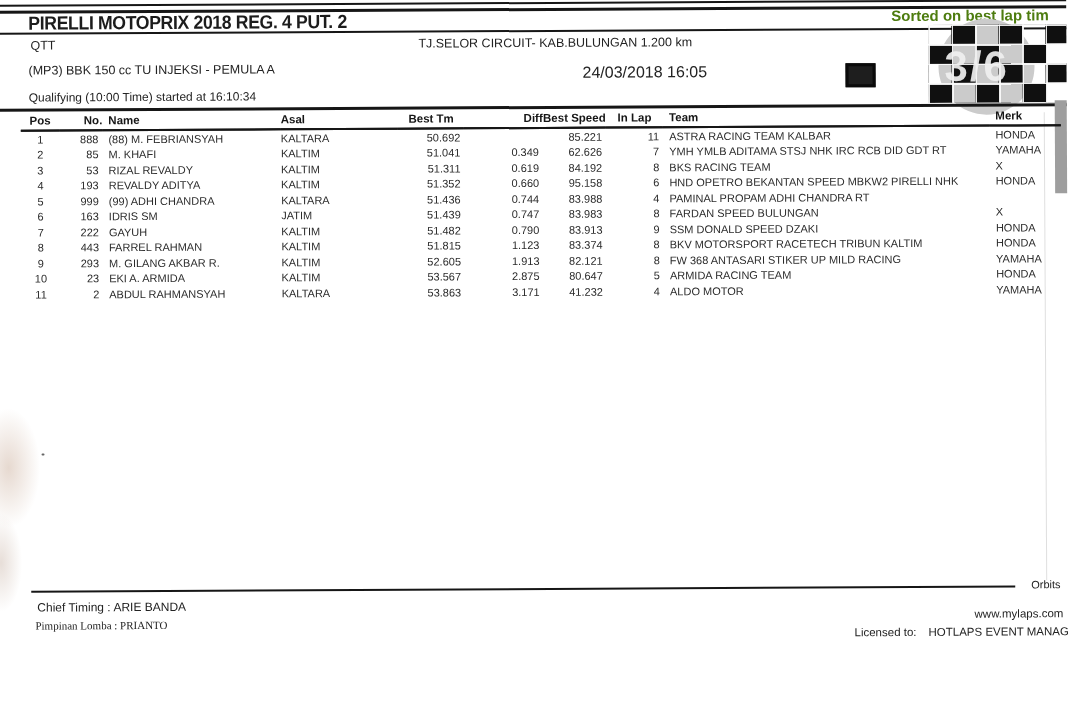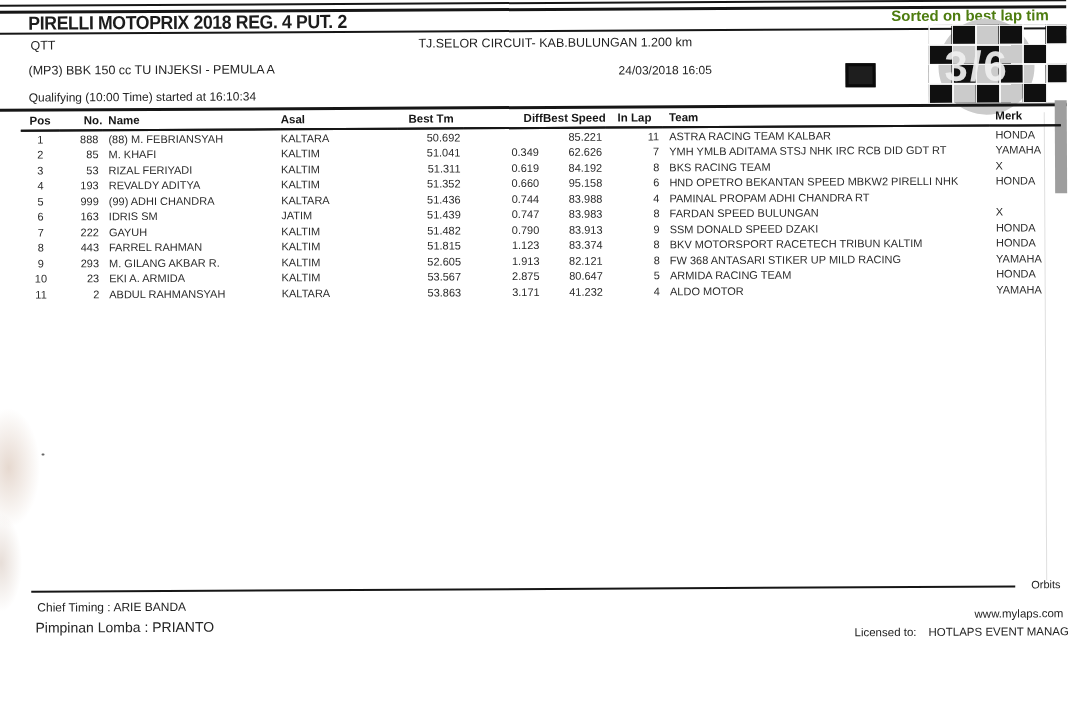--- a/index.html
+++ b/index.html
@@ -23,21 +23,21 @@
 
   
   .title{
     position:absolute;left:30px;top:10px;font-size:19px;font-weight:700;
     letter-spacing:-0.4px;transform:scaleX(.93);transform-origin:left center;white-space:nowrap;color:#1c1c1c;
   }
   .sort-note{position:absolute;left:893px;top:9px;font-size:15px;font-weight:700;white-space:nowrap;color:#4d7c0f;}
   .session-code{position:absolute;left:32px;top:36px;font-size:12.5px;}
   .circuit{position:absolute;left:420px;top:36px;font-size:12.5px;white-space:nowrap;}
   .category{position:absolute;left:30px;top:61px;font-size:12.5px;white-space:nowrap;}
-  .datetime{position:absolute;left:584px;top:64px;font-size:12px;white-space:nowrap;margin-left:36px;}
+  .datetime{position:absolute;left:584px;top:64px;font-size:16px;white-space:nowrap;}
   .start-info{position:absolute;left:30px;top:88px;font-size:12px;white-space:nowrap;}
 
   
   .flag{position:absolute;left:930px;top:27px;width:138px;height:78px;overflow:visible;}
   .flag-circle{position:absolute;left:10px;top:-6px;width:96px;height:96px;border-radius:50%;background:#cbcbcb;}
   .flag-checks{
     position:absolute;inset:0;
     background-image:
       repeating-linear-gradient(to right, rgba(252,252,252,.9) 0 1.5px, transparent 1.5px 23.5px),
       repeating-linear-gradient(to bottom, rgba(252,252,252,.9) 0 1.5px, transparent 1.5px 19.5px),
@@ -63,21 +63,21 @@
     height:18px;padding:0;font-size:11.5px;font-weight:700;color:#161616;
     border-bottom:2px solid #161616;vertical-align:middle;white-space:nowrap;
   }
   tbody td{height:15.5px;padding:0;vertical-align:middle;white-space:nowrap;overflow:hidden;}
   .t-l{text-align:left;} .t-c{text-align:center;} .t-r{text-align:right;margin-top:33px;}
   .pad{padding-left:6px;} .pr{padding-right:8px;}
   td.t-r{padding-right:4px;text-align:right;}
 
   
   .chief{position:absolute;left:36px;top:598px;font-size:12px;white-space:nowrap;}
-  .pimpinan{position:absolute;left:34px;top:617px;font-size:14px;white-space:nowrap;}
+  .pimpinan{position:absolute;left:34px;top:617px;font-size:11px;white-space:nowrap;font-family:Liberation Serif, serif;}
   .orbits{position:absolute;left:1030px;top:581px;font-size:11px;white-space:nowrap;}
   .mylaps{position:absolute;left:940px;top:610px;width:122px;text-align:right;font-size:11.5px;white-space:nowrap;}
   .license{position:absolute;left:853px;top:628px;font-size:11.5px;white-space:nowrap;}
   .license .gap{display:inline-block;width:12px;}
 
   
   .scan-blob{
     position:absolute;left:-10px;top:370px;width:110px;height:250px;pointer-events:none;
     background:
       radial-gradient(45px 85px at 18px 95px, rgba(196,164,142,.42), rgba(196,164,142,0) 70%),
@@ -165,21 +165,21 @@
           <td class="t-r">0.349</td>
           <td class="t-r">62.626</td>
           <td class="t-r pr">7</td>
           <td class="t-l pad">YMH YMLB ADITAMA STSJ NHK IRC RCB DID GDT RT</td>
           <td class="t-l pad">YAMAHA</td>
         </tr>
 
         <tr>
           <td class="t-c">3</td>
           <td class="t-r">53</td>
-          <td class="t-l pad">RIZAL FERIYADI</td>
+          <td class="t-l pad">RIZAL REVALDY</td>
           <td class="t-l">KALTIM</td>
           <td class="t-r">51.311</td>
           <td class="t-r">0.619</td>
           <td class="t-r">84.192</td>
           <td class="t-r pr">8</td>
           <td class="t-l pad">BKS RACING TEAM</td>
           <td class="t-l pad">X</td>
         </tr>
 
         <tr>

